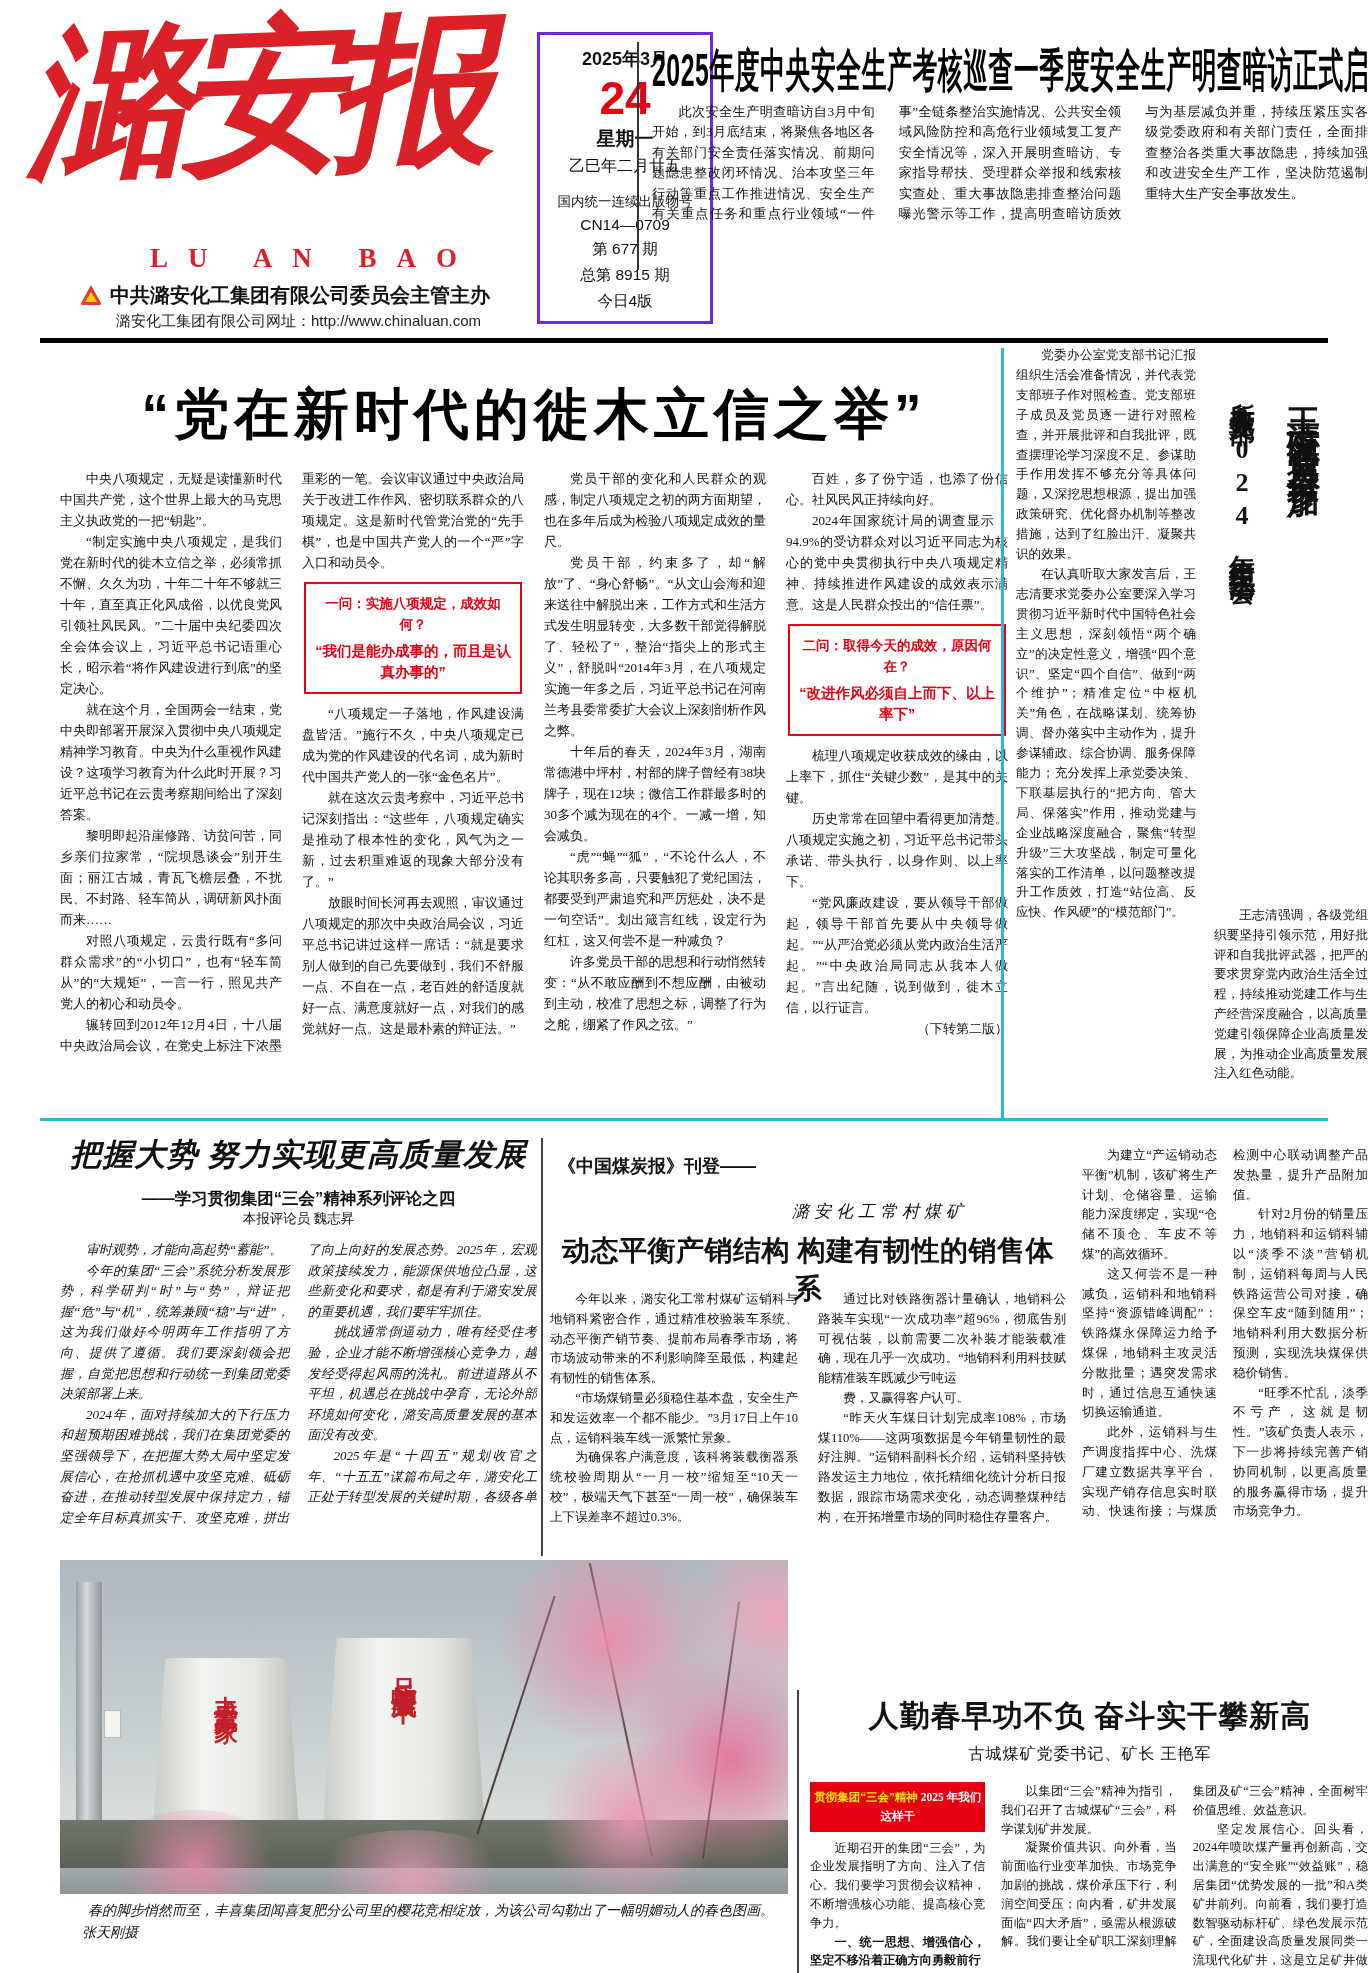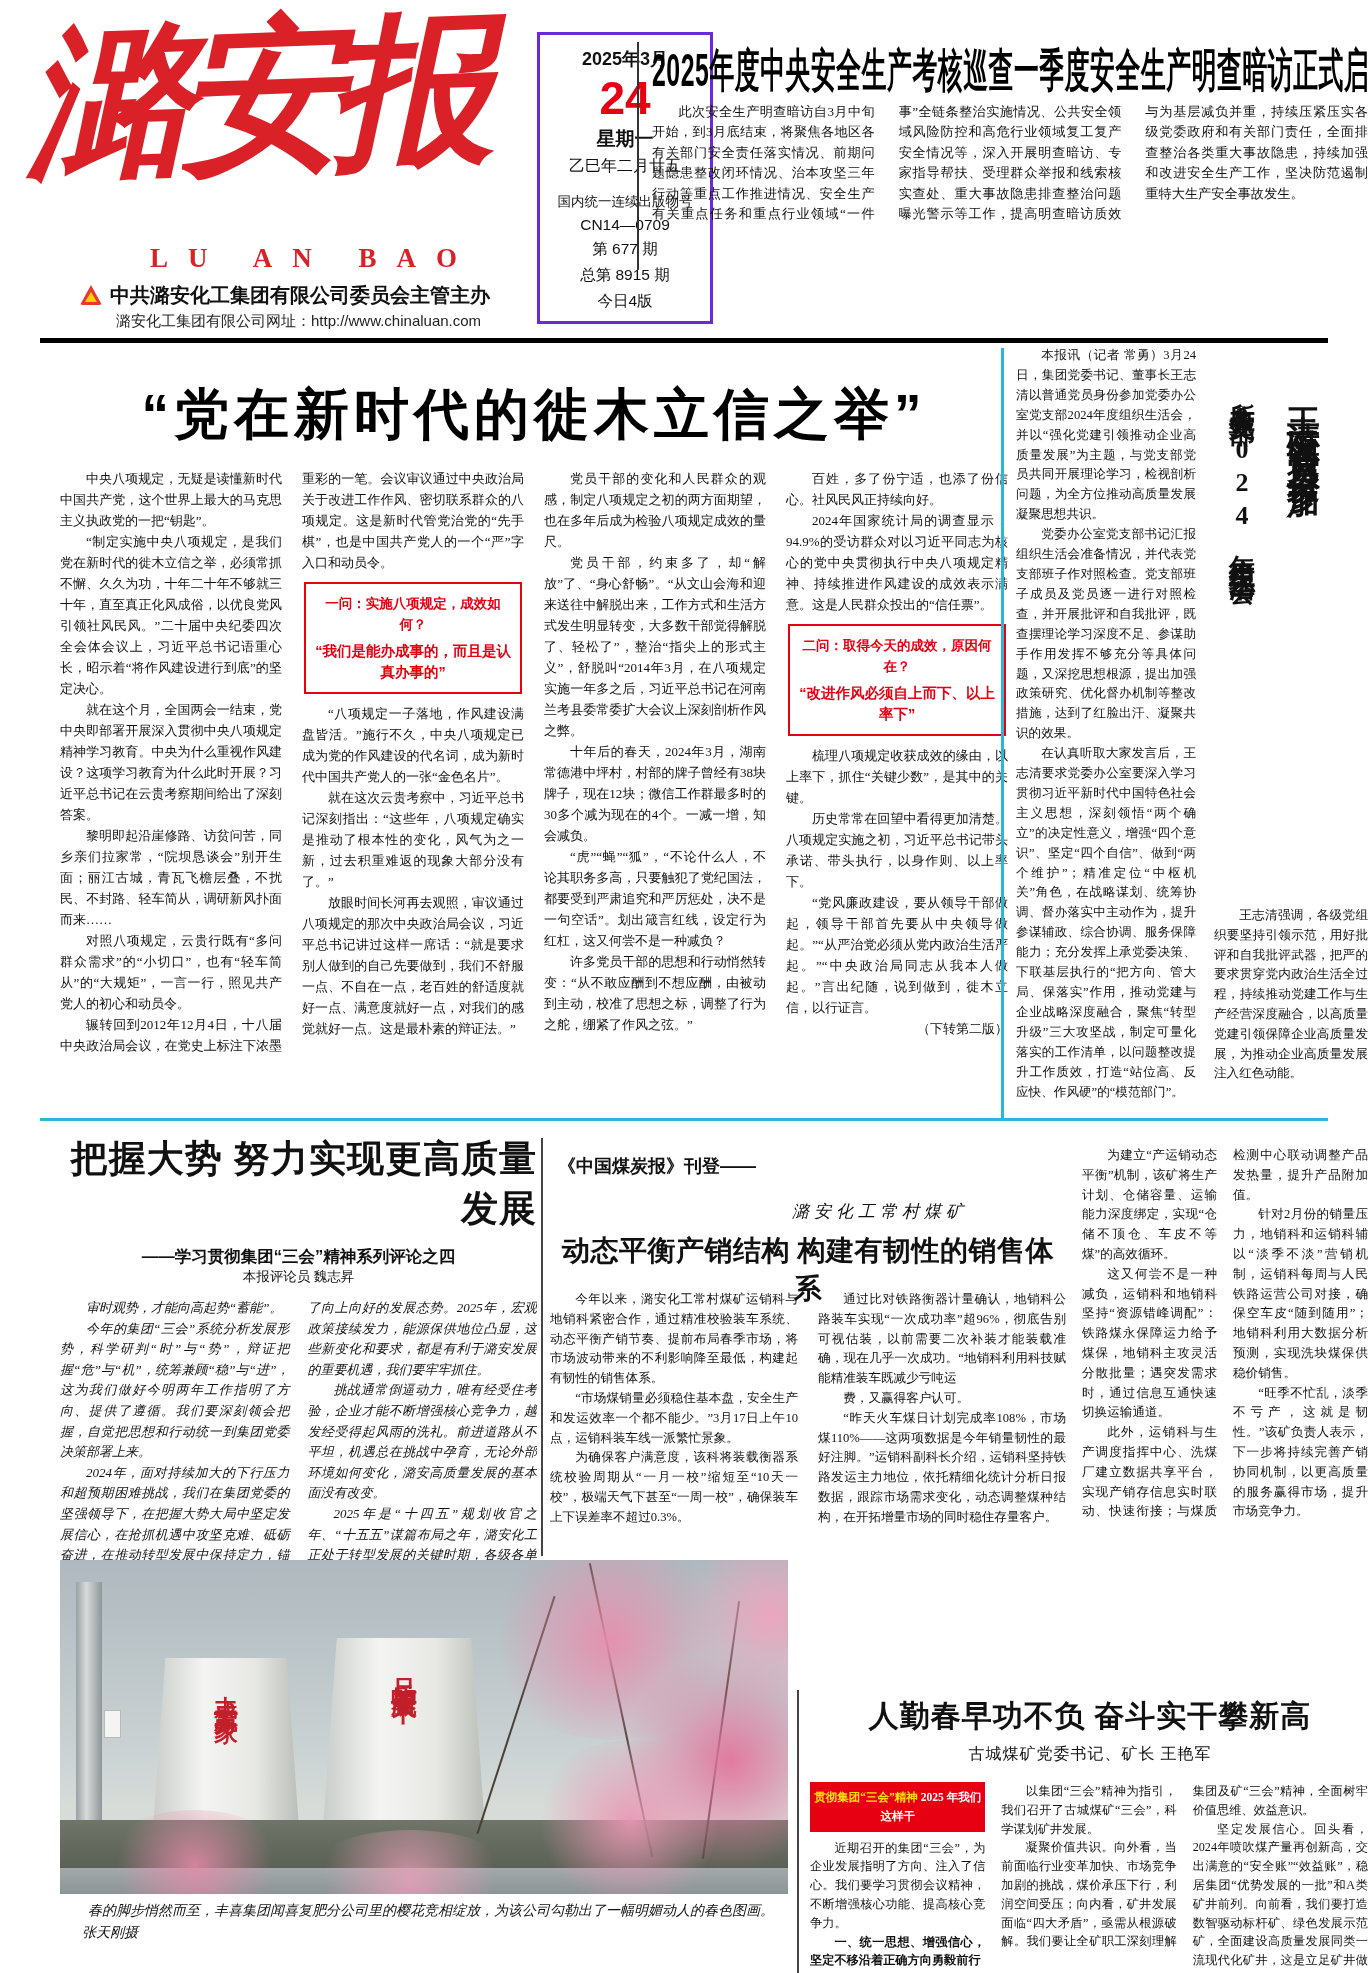--- a/index.html
+++ b/index.html
@@ -51,21 +51,21 @@
   #vhead{position:absolute;left:198px;top:36px;height:510px;writing-mode:vertical-rl;text-orientation:upright;}
   #vhead .v1{display:block;font-weight:900;font-size:33px;letter-spacing:7px;line-height:2.05;}
   #vhead .v2{display:block;font-weight:900;font-size:26px;letter-spacing:4px;line-height:2.1;}
   #rbody2{position:absolute;left:198px;top:560px;width:154px;height:212px;font-size:12.6px;line-height:19.8px;overflow:hidden;}
   
   #cyan-h{left:40px;top:1118px;width:1288px;height:3px;background:#2fb6d4;}
   #rule-v2{left:541px;top:1138px;width:2px;height:418px;background:#444;}
   #rule-v3{left:797px;top:1690px;width:2px;height:283px;background:#444;}
   
   #commentary{left:60px;top:1134px;width:477px;}
-  #commentary .h{text-align:right;font-size:37px;font-weight:bold;letter-spacing:1px;}
+  #commentary .h{text-align:center;font-size:31px;font-weight:bold;font-style:italic;letter-spacing:1px;}
   #commentary .sub{text-align:center;font-size:16.5px;font-weight:bold;margin-top:12px;}
   #commentary .by{text-align:center;font-size:13.5px;}
   #commentary .body{margin-top:12px;column-count:2;column-gap:18px;height:300px;
      font-size:13px;line-height:20.6px;font-style:italic;overflow:hidden;}
   
   #coal-kicker{left:558px;top:1154px;font-size:18px;font-weight:bold;}
   #coal-org{left:700px;top:1200px;width:360px;text-align:center;font-size:17px;font-style:italic;letter-spacing:5px;}
   #coal-headline{left:552px;top:1232px;width:512px;text-align:center;font-size:28px;font-weight:bold;letter-spacing:0.5px;}
   #coal-body1{left:550px;top:1290px;width:516px;height:398px;column-count:2;column-gap:20px;
      font-size:12.6px;line-height:19.8px;overflow:hidden;}
@@ -167,21 +167,20 @@
         <p class="bp">历史常常在回望中看得更加清楚。八项规定实施之初，习近平总书记带头承诺、带头执行，以身作则、以上率下。</p>
         <p class="bp">“党风廉政建设，要从领导干部做起，领导干部首先要从中央领导做起。”“从严治党必须从党内政治生活严起。”“中央政治局同志从我本人做起。”言出纪随，说到做到，徙木立信，以行证言。</p>
       </div>
     <p class="cont">（下转第二版）</p>
   </div>
 
   <div class="abs" id="cyan-v"></div>
   <div class="abs" id="right-story">
     <div id="rbody1">
       <div>
-          <p class="bp">本报讯（记者 常勇）3月24日，集团党委书记、董事长王志清以普通党员身份参加党委办公室党支部2024年度组织生活会，并以“强化党建引领推动企业高质量发展”为主题，与党支部党员共同开展理论学习，检视剖析问题，为全方位推动高质量发展凝聚思想共识。</p>
           <p class="bp">党委办公室党支部书记汇报组织生活会准备情况，并代表党支部班子作对照检查。党支部班子成员及党员逐一进行对照检查，并开展批评和自我批评，既查摆理论学习深度不足、参谋助手作用发挥不够充分等具体问题，又深挖思想根源，提出加强政策研究、优化督办机制等整改措施，达到了红脸出汗、凝聚共识的效果。</p>
           <p class="bp">在认真听取大家发言后，王志清要求党委办公室要深入学习贯彻习近平新时代中国特色社会主义思想，深刻领悟“两个确立”的决定性意义，增强“四个意识”、坚定“四个自信”、做到“两个维护”；精准定位“中枢机关”角色，在战略谋划、统筹协调、督办落实中主动作为，提升参谋辅政、综合协调、服务保障能力；充分发挥上承党委决策、下联基层执行的“把方向、管大局、保落实”作用，推动党建与企业战略深度融合，聚焦“转型升级”三大攻坚战，制定可量化落实的工作清单，以问题整改提升工作质效，打造“站位高、反应快、作风硬”的“模范部门”。</p>
         </div>
     </div>
     <div id="vhead">
       <span class="v1">王志清以普通党员身份参加</span>
       <span class="v2">所在党支部2024年度组织生活会</span>
     </div>
     <div id="rbody2">
       <div>

